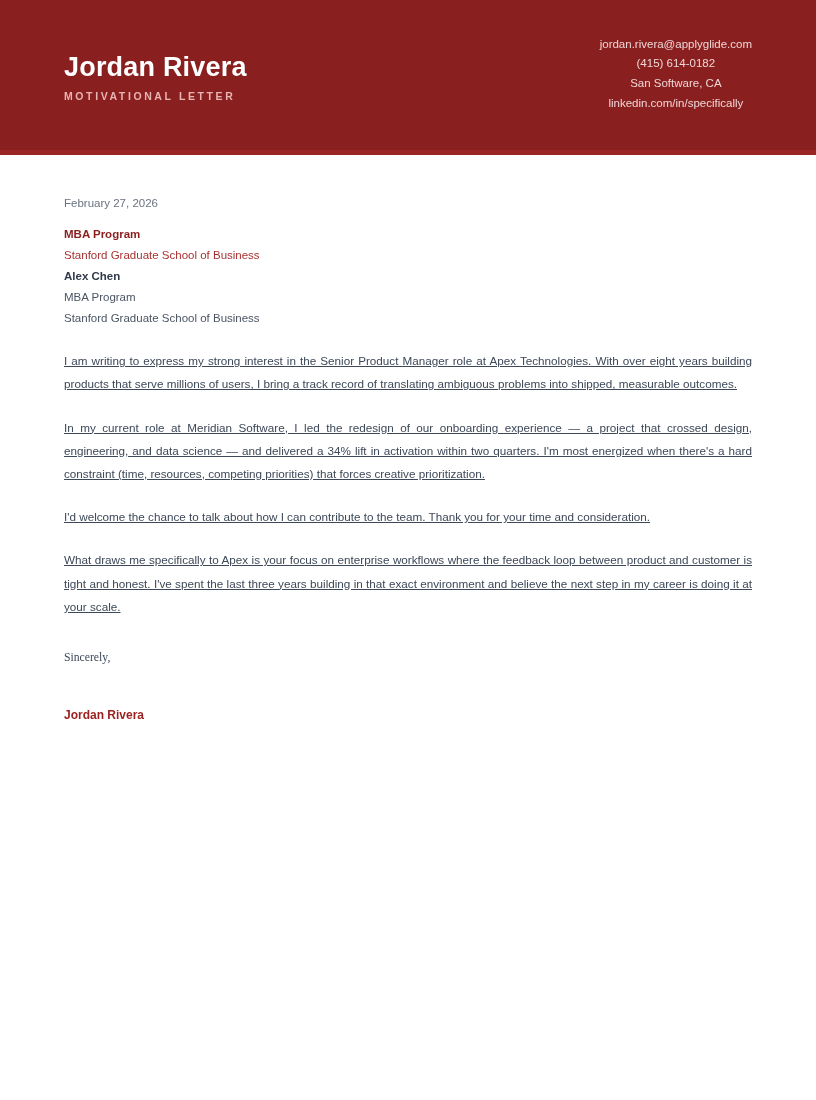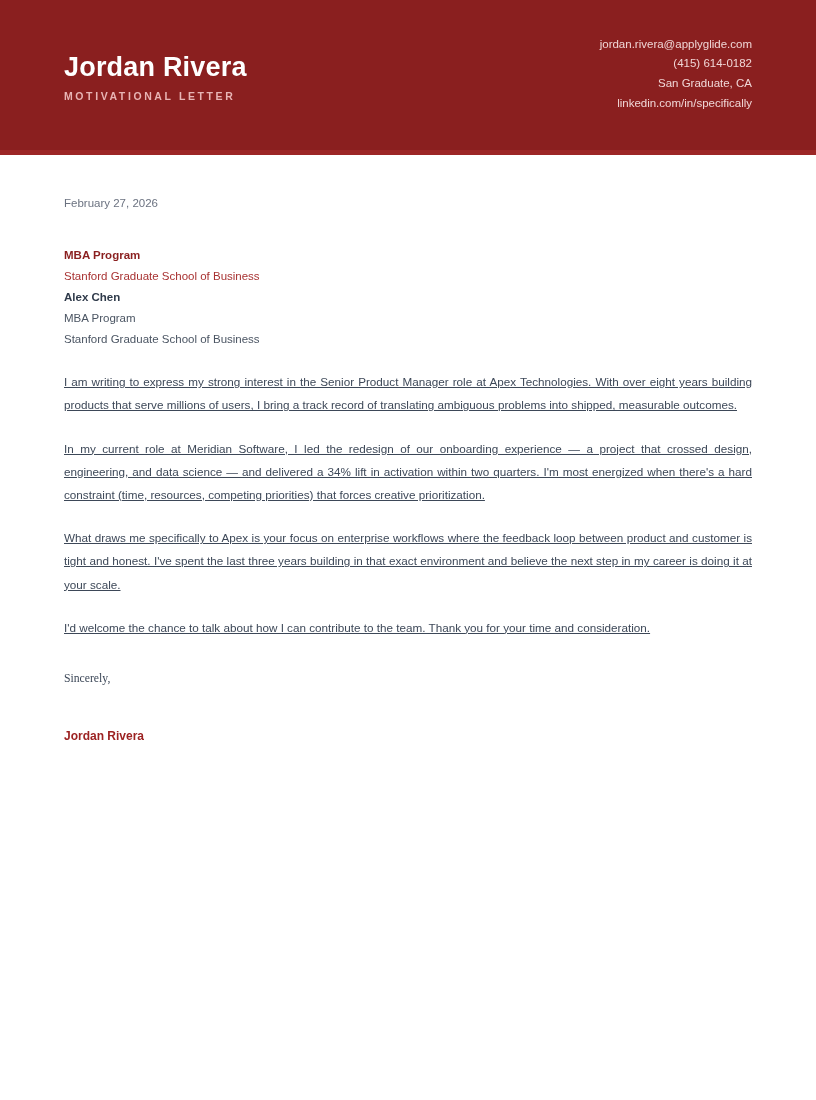--- a/index.html
+++ b/index.html
@@ -52,21 +52,21 @@
     font-size: 10.5px;
     font-weight: bold;
     letter-spacing: 2.6px;
     margin-top: 7px;
     text-transform: uppercase;
     white-space: nowrap;
   }
   .contact {
     display: flex;
     flex-direction: column;
-    align-items: flex-end;
+    align-items: center;
     text-align: right;
     padding-bottom: 2px;
   }
   .contact-line {
     color: #f0d6d6;
     font-size: 11.5px;
     line-height: 19.6px;
     white-space: nowrap;
   }
 
@@ -74,21 +74,21 @@
   .body-wrap {
     padding: 0 64px;
   }
   .date {
     color: #6b7280;
     font-size: 11.5px;
     margin-top: 40px;
     line-height: 1.4;
   }
   .recipient {
-    margin-top: 34px;
+    margin-top: 13px;
   }
   .recipient-line {
     font-size: 11.5px;
     line-height: 21px;
     color: #4b5563;
   }
   .recipient-line.accent-bold {
     color: #8a1f1f;
     font-weight: bold;
   }
@@ -138,40 +138,40 @@
 <div class="page">
 
   <div class="header">
     <div class="identity">
       <div class="name">Jordan Rivera</div>
       <div class="doc-subtitle">MOTIVATIONAL LETTER</div>
     </div>
     <div class="contact">
       <div class="contact-line">jordan.rivera@applyglide.com</div>
       <div class="contact-line">(415) 614-0182</div>
-      <div class="contact-line">San Graduate, CA</div>
+      <div class="contact-line">San Software, CA</div>
       <div class="contact-line">linkedin.com/in/specifically</div>
     </div>
   </div>
 
   <div class="body-wrap">
 
     <div class="date">February 27, 2026</div>
 
     <div class="recipient">
       <div class="recipient-line accent-bold">MBA Program</div>
       <div class="recipient-line accent">Stanford Graduate School of Business</div>
       <div class="recipient-line strong">Alex Chen</div>
       <div class="recipient-line plain">MBA Program</div>
       <div class="recipient-line plain">Stanford Graduate School of Business</div>
     </div>
 
 
     <p class="para">I am writing to express my strong interest in the Senior Product Manager role at Apex Technologies. With over eight years building products that serve millions of users, I bring a track record of translating ambiguous problems into shipped, measurable outcomes.</p>
     <p class="para">In my current role at Meridian Software, I led the redesign of our onboarding experience — a project that crossed design, engineering, and data science — and delivered a 34% lift in activation within two quarters. I'm most energized when there's a hard constraint (time, resources, competing priorities) that forces creative prioritization.</p>
+    <p class="para">I'd welcome the chance to talk about how I can contribute to the team. Thank you for your time and consideration.</p>
     <p class="para">What draws me specifically to Apex is your focus on enterprise workflows where the feedback loop between product and customer is tight and honest. I've spent the last three years building in that exact environment and believe the next step in my career is doing it at your scale.</p>
-    <p class="para">I'd welcome the chance to talk about how I can contribute to the team. Thank you for your time and consideration.</p>
 
     <div class="closing">Sincerely,</div>
     <div class="signature">Jordan Rivera</div>
 
   </div>
 </div>
 
 </body></html>

